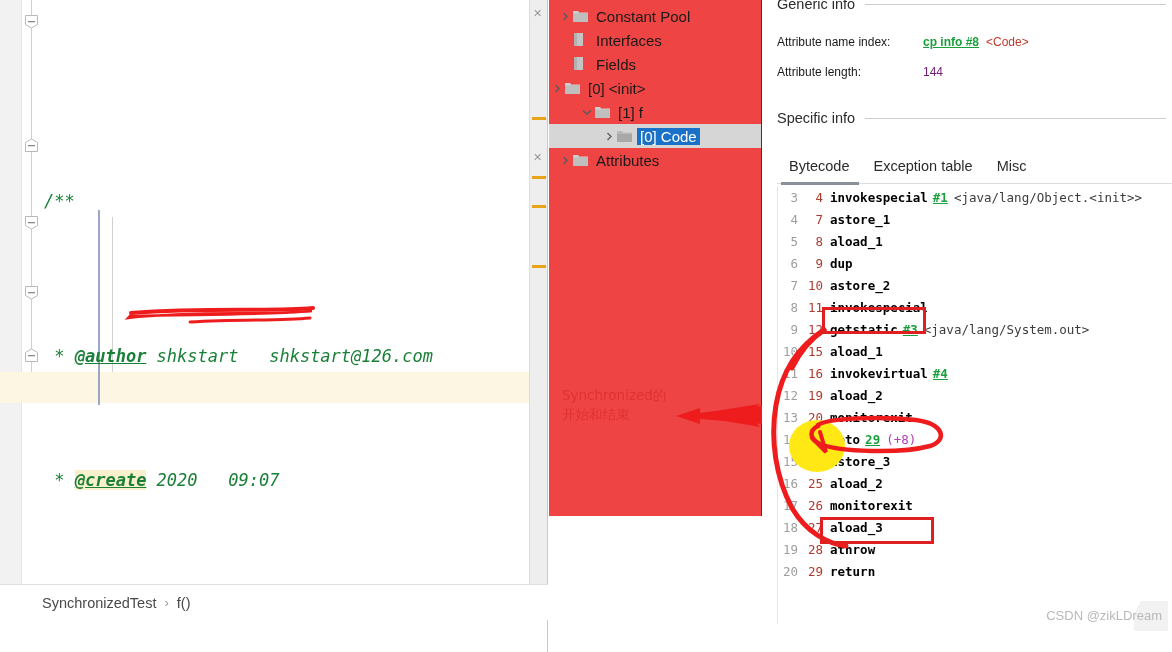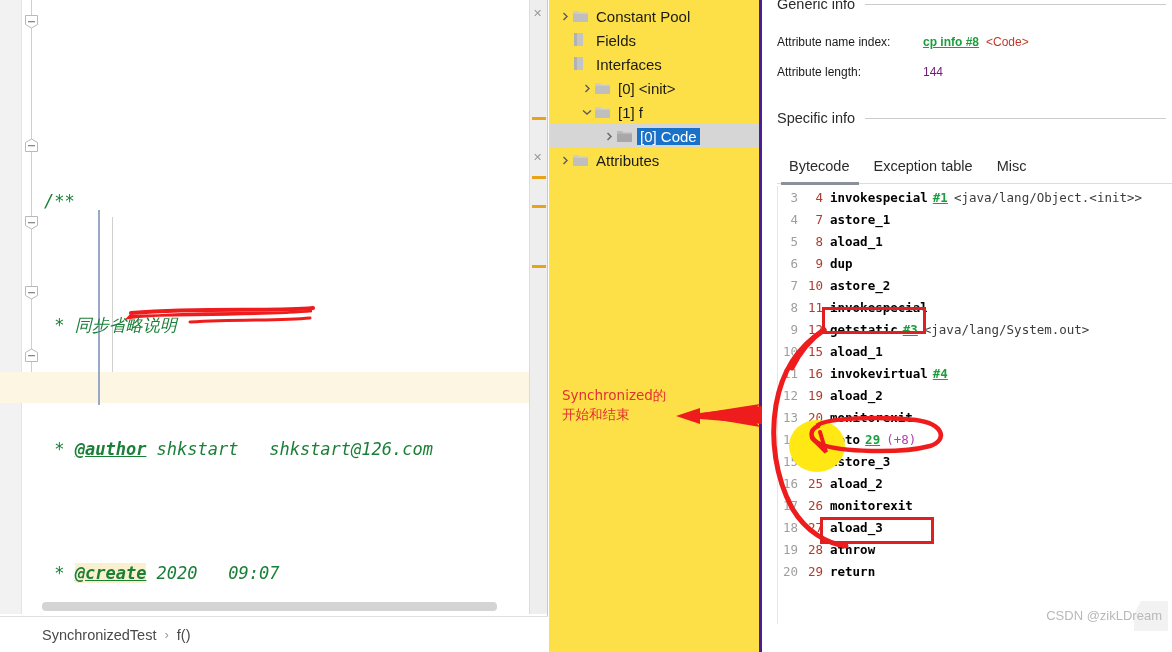--- a/index.html
+++ b/index.html
@@ -96,36 +96,36 @@
   .marker-x {
     position: absolute; left: 3px;
     color: #9a9a9a; font-size: 11px; line-height: 11px;
   }
   #editor-hscroll {
     position: absolute; left: 42px; top: 602px;
     width: 455px; height: 9px;
     background: #d4d4d4; border-radius: 4px;
   }
   #breadcrumb-bar {
-    position: absolute; left: 0; top: 616px;
+    position: absolute; left: 0; top: 584px;
     width: 548px; height: 36px;
     background: #ffffff;
     border-top: 1px solid #e0e0e0;
     display: flex; align-items: center;
     padding-left: 42px;
     font-size: 14.5px; color: #4a4a4a;
   }
   #breadcrumb-bar .sep { margin: 0 8px; color: #9a9a9a; font-size: 13px; }
 
   
   #tree-panel {
     position: absolute; left: 549px; top: 0;
-    width: 213px; height: 652px;
-    background: #fde047;
-    border-right: 3px solid #4c1d95;
+    width: 213px; height: 516px;
+    background: #ef4444;
+    border-right: 1px solid #4c1d95;
     font-size: 15px;
     color: #1a1a1a;
     overflow: hidden;
   }
   .tree-row {
     position: relative;
     height: 24px;
     display: flex; align-items: center;
     white-space: nowrap;
   }
@@ -308,21 +308,20 @@
 
     <div id="caret-line-bg-left"></div>
 
     <div id="code-area">
       <div id="caret-line-bg"></div>
       <div id="indent-bar-blue"></div>
       <div id="indent-guide-1"></div>
 
       <div class="cline"><span class="cmt">/**</span></div>
 
-      <div class="cline"><span class="cmt"> * </span><span class="cmt">同步省略说明</span></div>
 
       <div class="cline"><span class="cmt"> * </span><span class="tag">@author</span><span class="cmt"> shkstart   shkstart@126.com</span></div>
 
       <div class="cline"><span class="cmt"> * </span><span class="tag-hl">@create</span><span class="cmt"> 2020   09:07</span></div>
 
       
 
       
 
       
@@ -377,36 +376,36 @@
     </div>
 
     <div class="tree-row" style="padding-left:8px">
       <span class="tw"></span>
       <span class="ticon">
           <svg width="12" height="14" viewBox="0 0 12 14">
             <rect x="1" y="0" width="9" height="13" fill="#c4c4c4"></rect>
             <rect x="1" y="0" width="3" height="13" fill="#b2b2b2"></rect>
           </svg>
         </span>
-      <span class="tlabel">Fields</span>
+      <span class="tlabel">Interfaces</span>
     </div>
 
     <div class="tree-row" style="padding-left:8px">
       <span class="tw"></span>
       <span class="ticon">
           <svg width="12" height="14" viewBox="0 0 12 14">
             <rect x="1" y="0" width="9" height="13" fill="#c4c4c4"></rect>
             <rect x="1" y="0" width="3" height="13" fill="#b2b2b2"></rect>
           </svg>
         </span>
-      <span class="tlabel">Interfaces</span>
-    </div>
-
-
-    <div class="tree-row" style="padding-left:30px">
+      <span class="tlabel">Fields</span>
+    </div>
+
+
+    <div class="tree-row" style="">
       <span class="tw">
           <svg width="9" height="9" viewBox="0 0 9 9">
             <path d="M2.5 1 L6 4.5 L2.5 8" fill="none" stroke="#5a5a5a" stroke-width="1.4"></path>
           </svg>
         </span>
       <span class="ticon">
           <svg width="15" height="13" viewBox="0 0 15 13">
             <path d="M0 2h5l1.3 1.6H15V12H0z" fill="#bfbfbf"></path>
             <path d="M0 1h5l1.3 1.6H15v1.2H0z" fill="#cdcdcd"></path>
           </svg>

